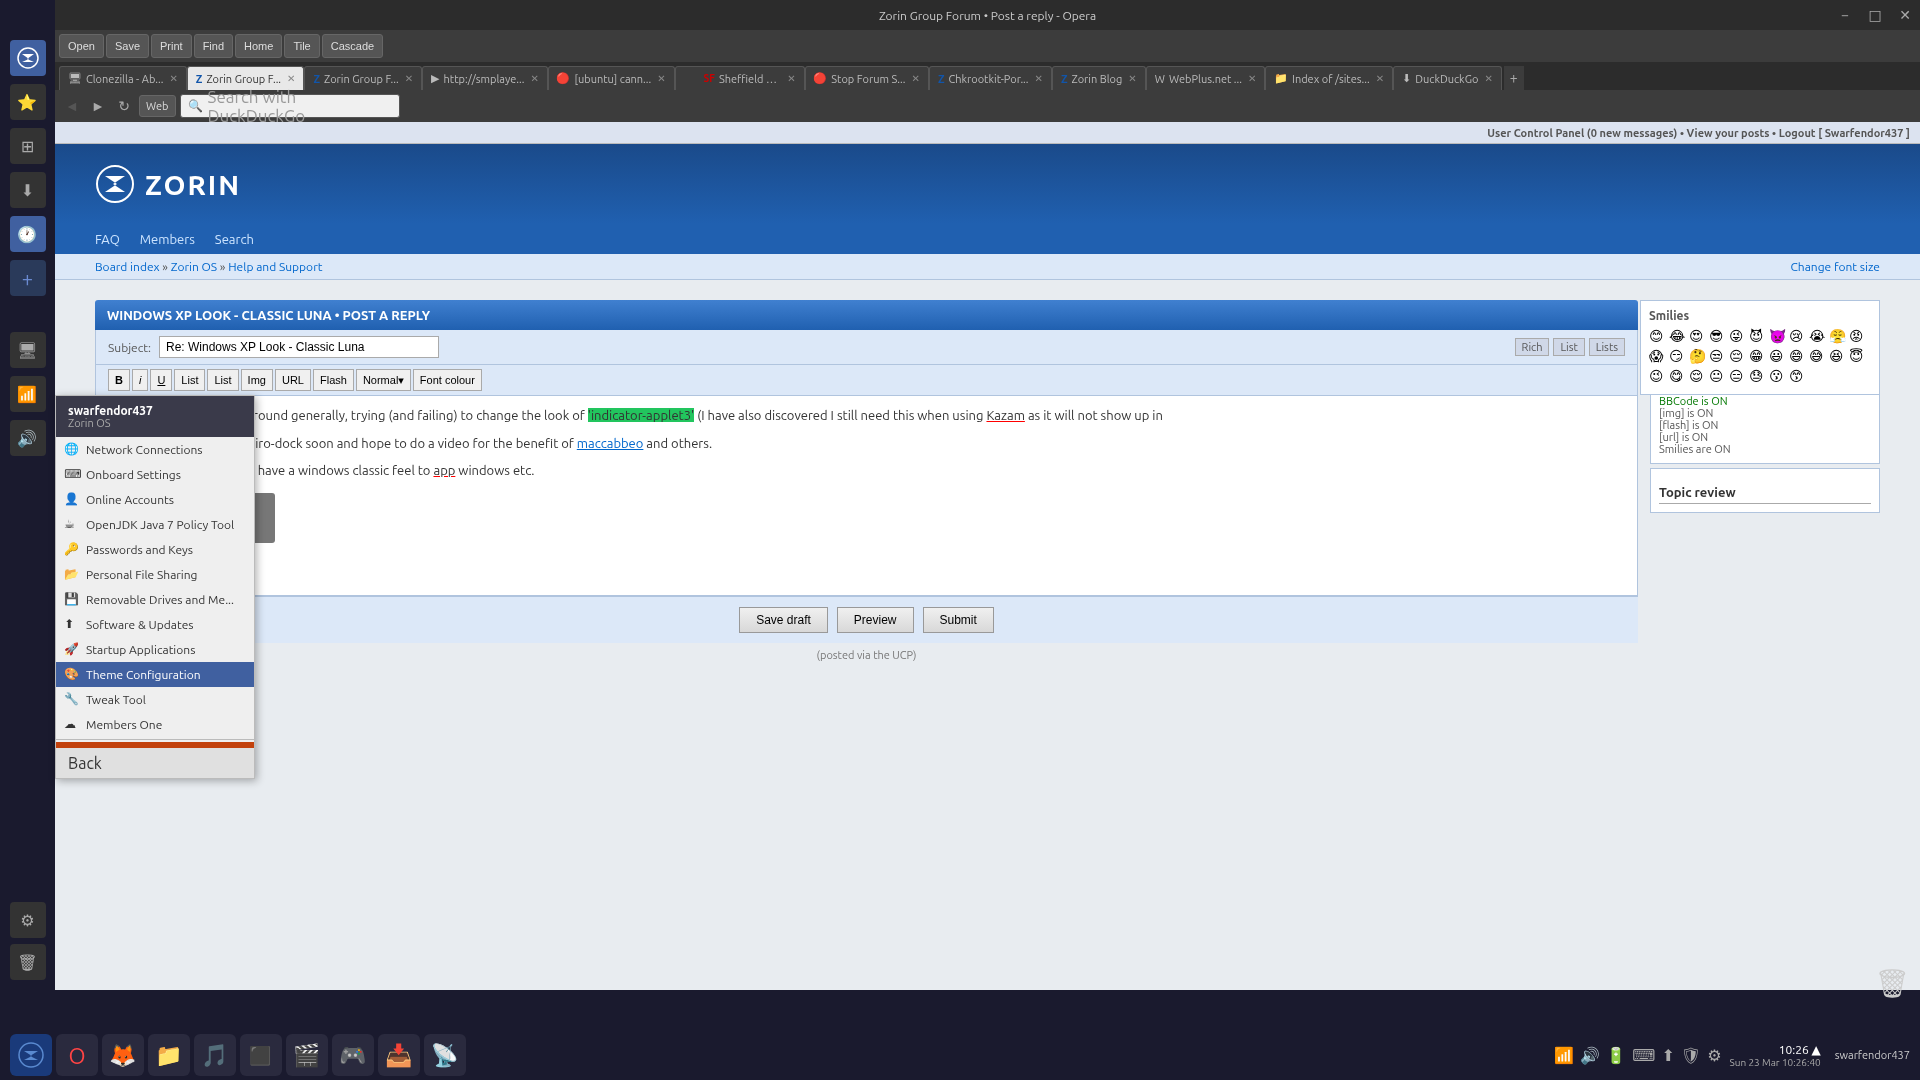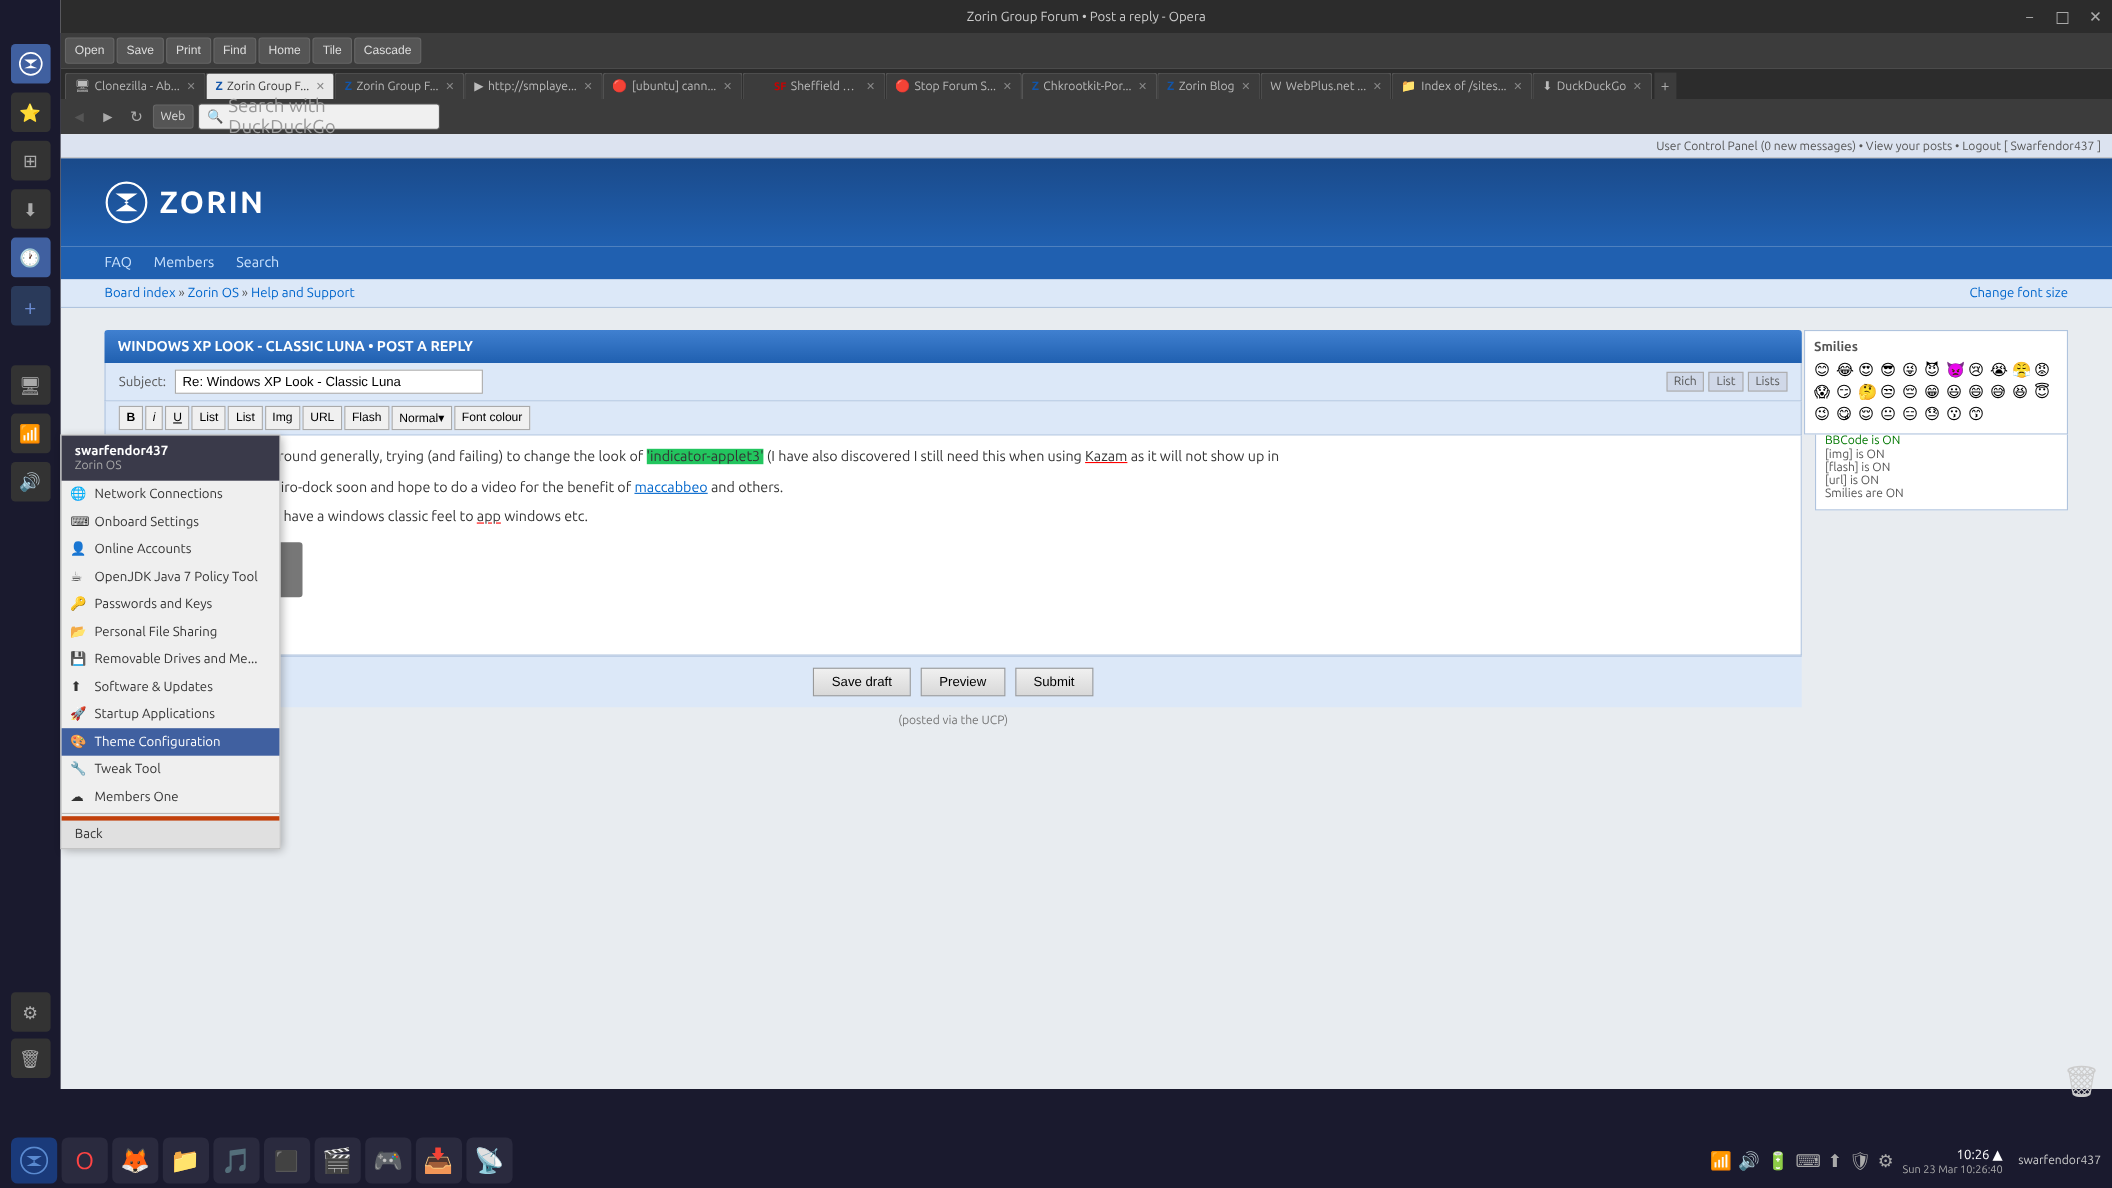--- a/index.html
+++ b/index.html
@@ -75,21 +75,21 @@
     .search-bar {
       width: 220px; height: 24px; background: #f0f0f0; border: 1px solid #555;
       border-radius: 3px; padding: 0 8px; font-size: 12px;
       display: flex; align-items: center; gap: 4px;
     }
 
     
     .user-bar {
       height: 22px; background: #dce3f0; border-bottom: 1px solid #bbb;
       display: flex; align-items: center; justify-content: flex-end;
-      padding: 0 10px; font-size: 11px; color: #555;
+      padding: 0 10px; font-size: 11px; color: #555; font-weight: bold;
     }
 
     
     .webpage {
       flex: 1; background: #e8ecf0; overflow: hidden; display: flex; flex-direction: column;
     }
 
     
     .zorin-header {
       background: linear-gradient(to bottom, #1a4a8a, #2060b0);
@@ -213,22 +213,22 @@
       padding: 6px 12px 6px 30px; font-size: 12px; color: #333; cursor: pointer;
       display: flex; align-items: center; gap: 8px; position: relative;
     }
     .dropdown-item.highlighted { background: #4060a0; color: white; }
     .dropdown-item .item-icon {
       position: absolute; left: 8px;
       width: 16px; height: 16px; font-size: 12px;
     }
     .dropdown-separator { height: 1px; background: #bbb; margin: 2px 0; }
     .dropdown-back {
-      padding: 6px 12px; font-size: 12px; color: #333; cursor: pointer;
-      border-top: 4px solid #c2410c; background: #e0e0e0;
+      padding: 6px 12px; font-size: 16px; color: #333; cursor: pointer;
+      border-top: 6px solid #c2410c; background: #e0e0e0;
     }
 
     
     .taskbar {
       position: absolute; bottom: 0; left: 0; width: 1920px; height: 50px;
       background: #1a1a2e;
       display: flex; align-items: center; padding: 0 10px; gap: 4px;
     }
     .taskbar-app {
       width: 42px; height: 42px; background: #2a2a3e; border-radius: 6px;
@@ -502,20 +502,23 @@
           </div>
 
           <div class="bbcode-info">
             <div><span class="bbcode-on">BBCode is ON</span></div>
             <div>[img] is ON</div>
             <div>[flash] is ON</div>
             <div>[url] is ON</div>
             <div>Smilies are ON</div>
           </div>
 
+          <div style="background:white;border:1px solid #b0c4de;padding:8px;margin-top:4px;">
+            <div class="topic-review-title">Topic review</div>
+          </div>
         </div>
       </div>
     </div>
   </div>
 
   <div class="left-sidebar">
     <div style="width:36px;height:36px;background:#4060a0;border-radius:4px;display:flex;align-items:center;justify-content:center;cursor:pointer;">
       <svg width="24" height="24" viewBox="0 0 24 24">
         <circle cx="12" cy="12" r="10" fill="none" stroke="white" stroke-width="1.5"></circle>
         <path d="M6 8 L18 8 L11 13 L18 16 L6 16 L13 13 Z" fill="white"></path>

